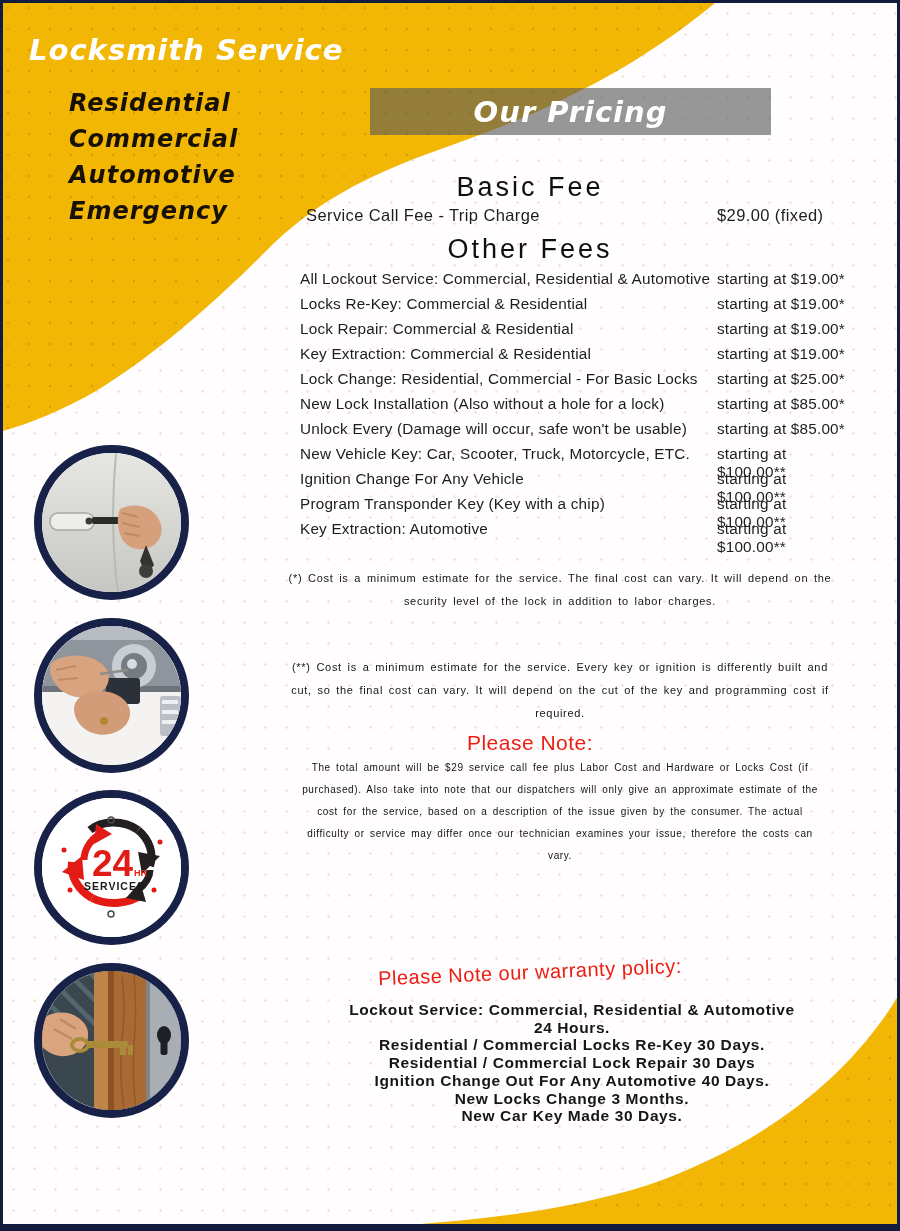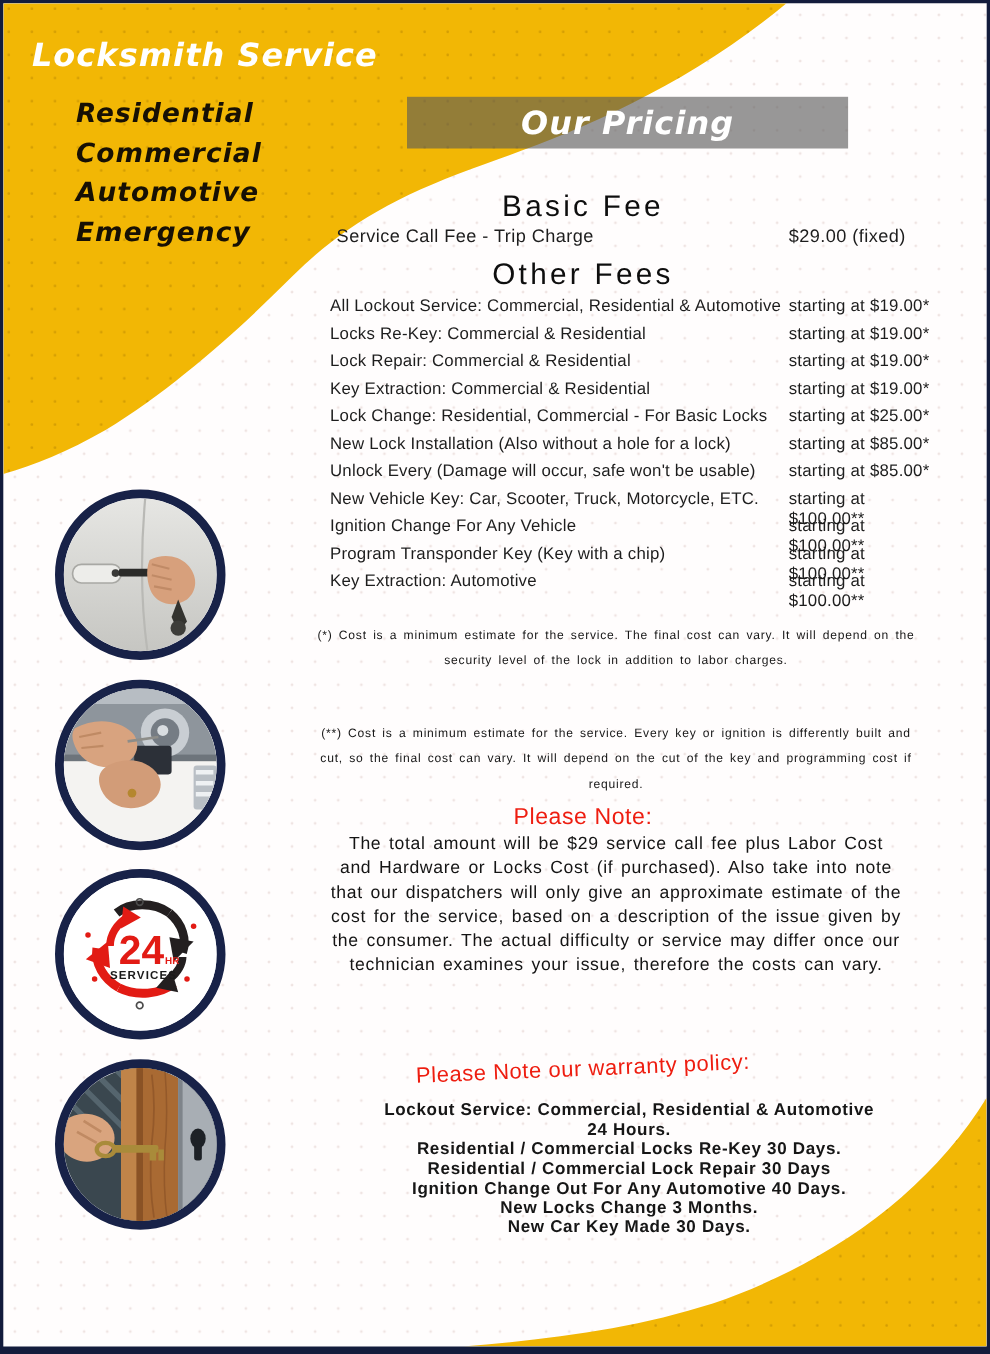--- a/index.html
+++ b/index.html
@@ -49,32 +49,32 @@
   .note{
     position:absolute;left:277px;width:560px;text-align:center;z-index:3;
     font-size:11px;line-height:23px;color:#161616;letter-spacing:0.7px;word-spacing:2px;
   }
   .note1{top:564px;}
   .note2{top:653px;}
   .red-heading{color:#ee1d10;z-index:3;}
   .pn-heading{top:728px;font-size:21px;letter-spacing:0.5px;}
   .pn-body{
     position:absolute;left:297px;top:754px;width:520px;text-align:center;z-index:3;
-    font-size:16px;line-height:22.1px;color:#141414;letter-spacing:0.6px;word-spacing:2px;
+    font-size:10px;line-height:22.1px;color:#141414;letter-spacing:0.6px;word-spacing:2px;
   }
   .warranty-heading{
     top:958px;font-size:20px;letter-spacing:0.5px;
     transform:rotate(-2.4deg);
   }
   .warranty{position:absolute;left:289px;top:998px;width:560px;text-align:center;z-index:3;}
   .warranty .wline{
     font-size:15.5px;font-weight:bold;line-height:17.7px;color:#161616;letter-spacing:0.6px;
   }
   .photo-circle{
-    position:absolute;left:47px;width:139px;height:139px;z-index:3;
+    position:absolute;left:31px;width:139px;height:139px;z-index:3;
     border:8px solid #182248;border-radius:50%;overflow:hidden;background:#fff;
   }
   .pc1{top:442px;} .pc2{top:615px;} .pc3{top:787px;} .pc4{top:960px;}
   .photo-circle svg{display:block;}
   .logo-num{fill:#e21b14;font-family:"Liberation Sans",sans-serif;font-weight:bold;font-size:37px;}
   .logo-hr{fill:#e21b14;font-family:"Liberation Sans",sans-serif;font-weight:bold;font-size:9px;}
   .logo-cap{fill:#1a1a1a;font-family:"Liberation Sans",sans-serif;font-weight:bold;font-size:10.5px;letter-spacing:1px;}
 </style>
 </head>
 <body>

